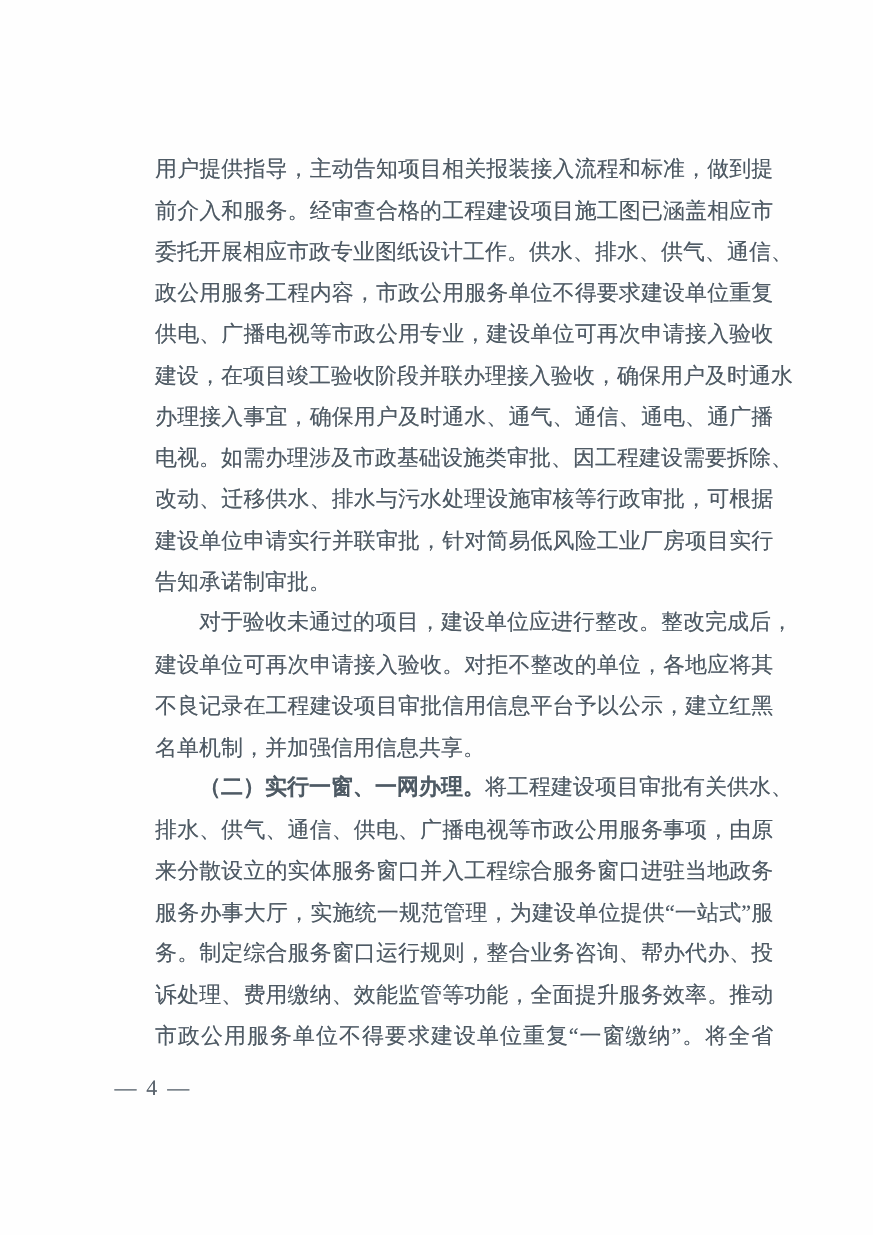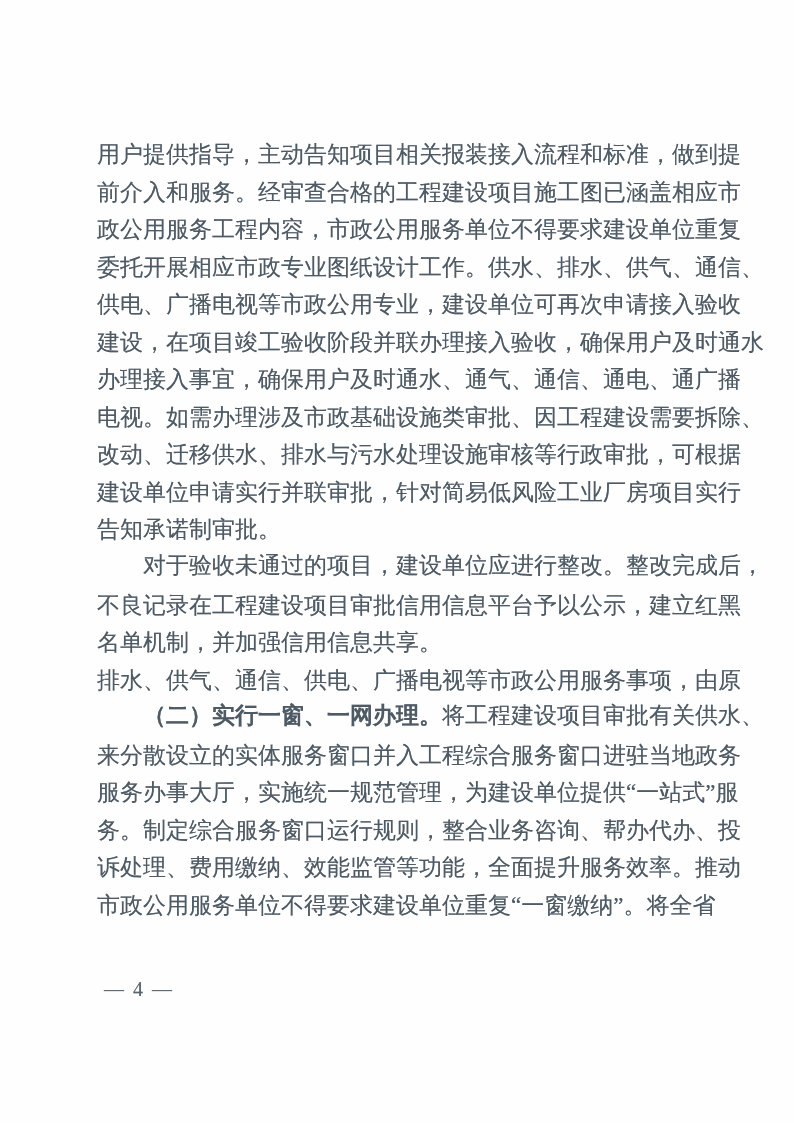--- a/index.html
+++ b/index.html
@@ -17,28 +17,29 @@
     font-family: "Liberation Serif", "DejaVu Serif", serif;
   }
   .text-block {
     position: absolute;
     left: 97px;
     top: 136px;
     width: 606px;
     color: #4e5a64;
   }
   .line {
-    font-size: 23px;
+    font-size: 20px;
     height: 37.55px;
     line-height: 37.55px;
     white-space: nowrap;
     text-align: justify;
     text-align-last: justify;
     -moz-text-align-last: justify;
     text-shadow: 0 0 0.5px rgba(78, 90, 100, 0.55);
+    margin-left: 44px;
   }
   .line.end {
     text-align-last: left;
     -moz-text-align-last: left;
   }
   .line.indent {
     text-indent: 2em;
     font-family: Liberation Mono, monospace;
   }
   .bold {
@@ -56,36 +57,37 @@
   }
 </style>
 </head>
 <body>
 
 <div class="page">
   <div class="text-block">
 
     <div class="line">用户提供指导，主动告知项目相关报装接入流程和标准，做到提</div>
     <div class="line">前介入和服务。经审查合格的工程建设项目施工图已涵盖相应市</div>
+    <div class="line">委托开展相应市政专业图纸设计工作。供水、排水、供气、通信、</div>
     <div class="line">政公用服务工程内容，市政公用服务单位不得要求建设单位重复</div>
-    <div class="line">委托开展相应市政专业图纸设计工作。供水、排水、供气、通信、</div>
     <div class="line">供电、广播电视等市政公用专业，建设单位可再次申请接入验收</div>
     <div class="line">建设，在项目竣工验收阶段并联办理接入验收，确保用户及时通水</div>
     <div class="line">办理接入事宜，确保用户及时通水、通气、通信、通电、通广播</div>
     <div class="line">电视。如需办理涉及市政基础设施类审批、因工程建设需要拆除、</div>
     <div class="line">改动、迁移供水、排水与污水处理设施审核等行政审批，可根据</div>
     <div class="line">建设单位申请实行并联审批，针对简易低风险工业厂房项目实行</div>
     <div class="line end">告知承诺制审批。</div>
 
     <div class="line indent">对于验收未通过的项目，建设单位应进行整改。整改完成后，</div>
+    <div class="line">建设单位可再次申请接入验收。对拒不整改的单位，各地应将其</div>
     <div class="line">不良记录在工程建设项目审批信用信息平台予以公示，建立红黑</div>
     <div class="line end">名单机制，并加强信用信息共享。</div>
 
+    <div class="line indent"><span class="bold">（二）实行一窗、一网办理。</span><span>将工程建设项目审批有关供水、</span></div>
     <div class="line">排水、供气、通信、供电、广播电视等市政公用服务事项，由原</div>
-    <div class="line indent"><span class="bold">（二）实行一窗、一网办理。</span><span>将工程建设项目审批有关供水、</span></div>
     <div class="line">来分散设立的实体服务窗口并入工程综合服务窗口进驻当地政务</div>
     <div class="line">服务办事大厅，实施统一规范管理，为建设单位提供“一站式”服</div>
     <div class="line">务。制定综合服务窗口运行规则，整合业务咨询、帮办代办、投</div>
     <div class="line">诉处理、费用缴纳、效能监管等功能，全面提升服务效率。推动</div>
     <div class="line">市政公用服务单位不得要求建设单位重复“一窗缴纳”。将全省</div>
 
   </div>
 
   <div class="footer">— 4 —</div>
 </div>

